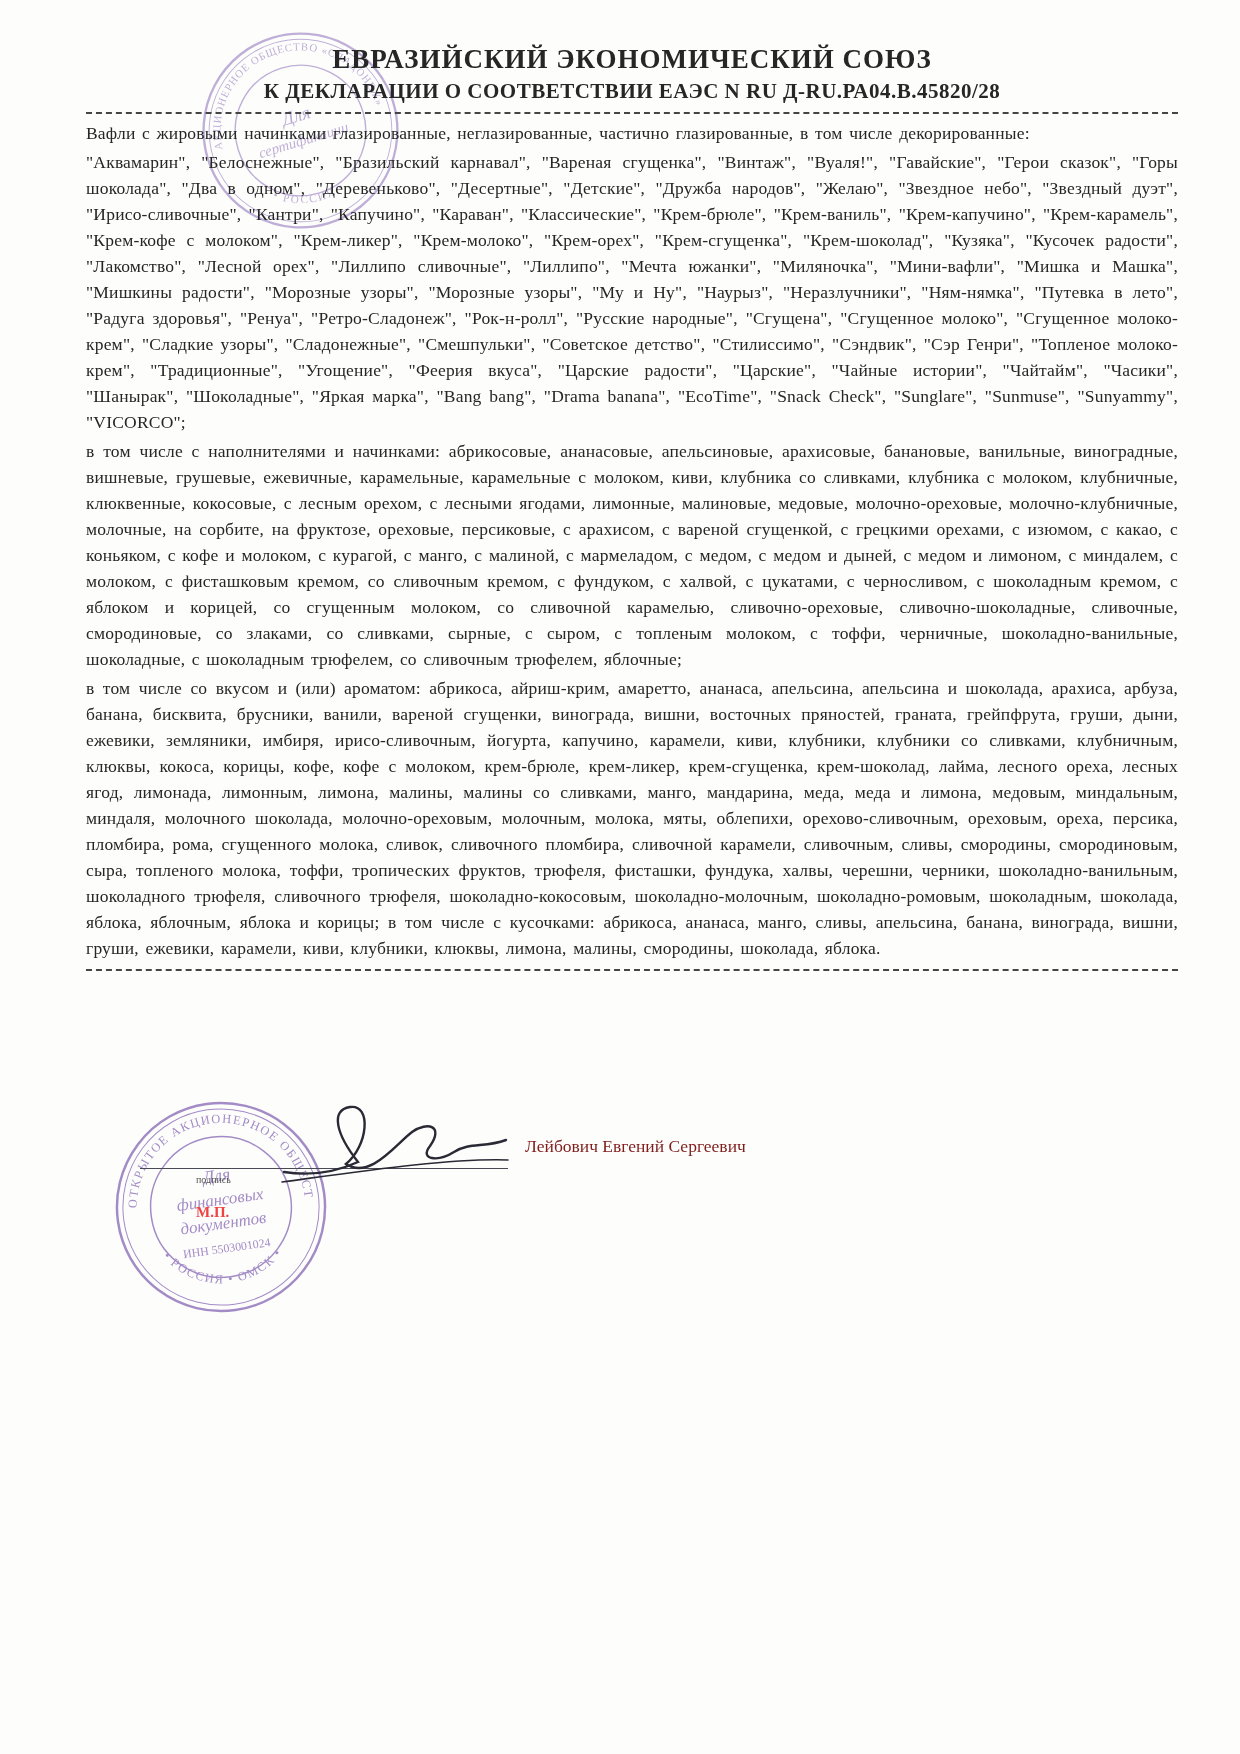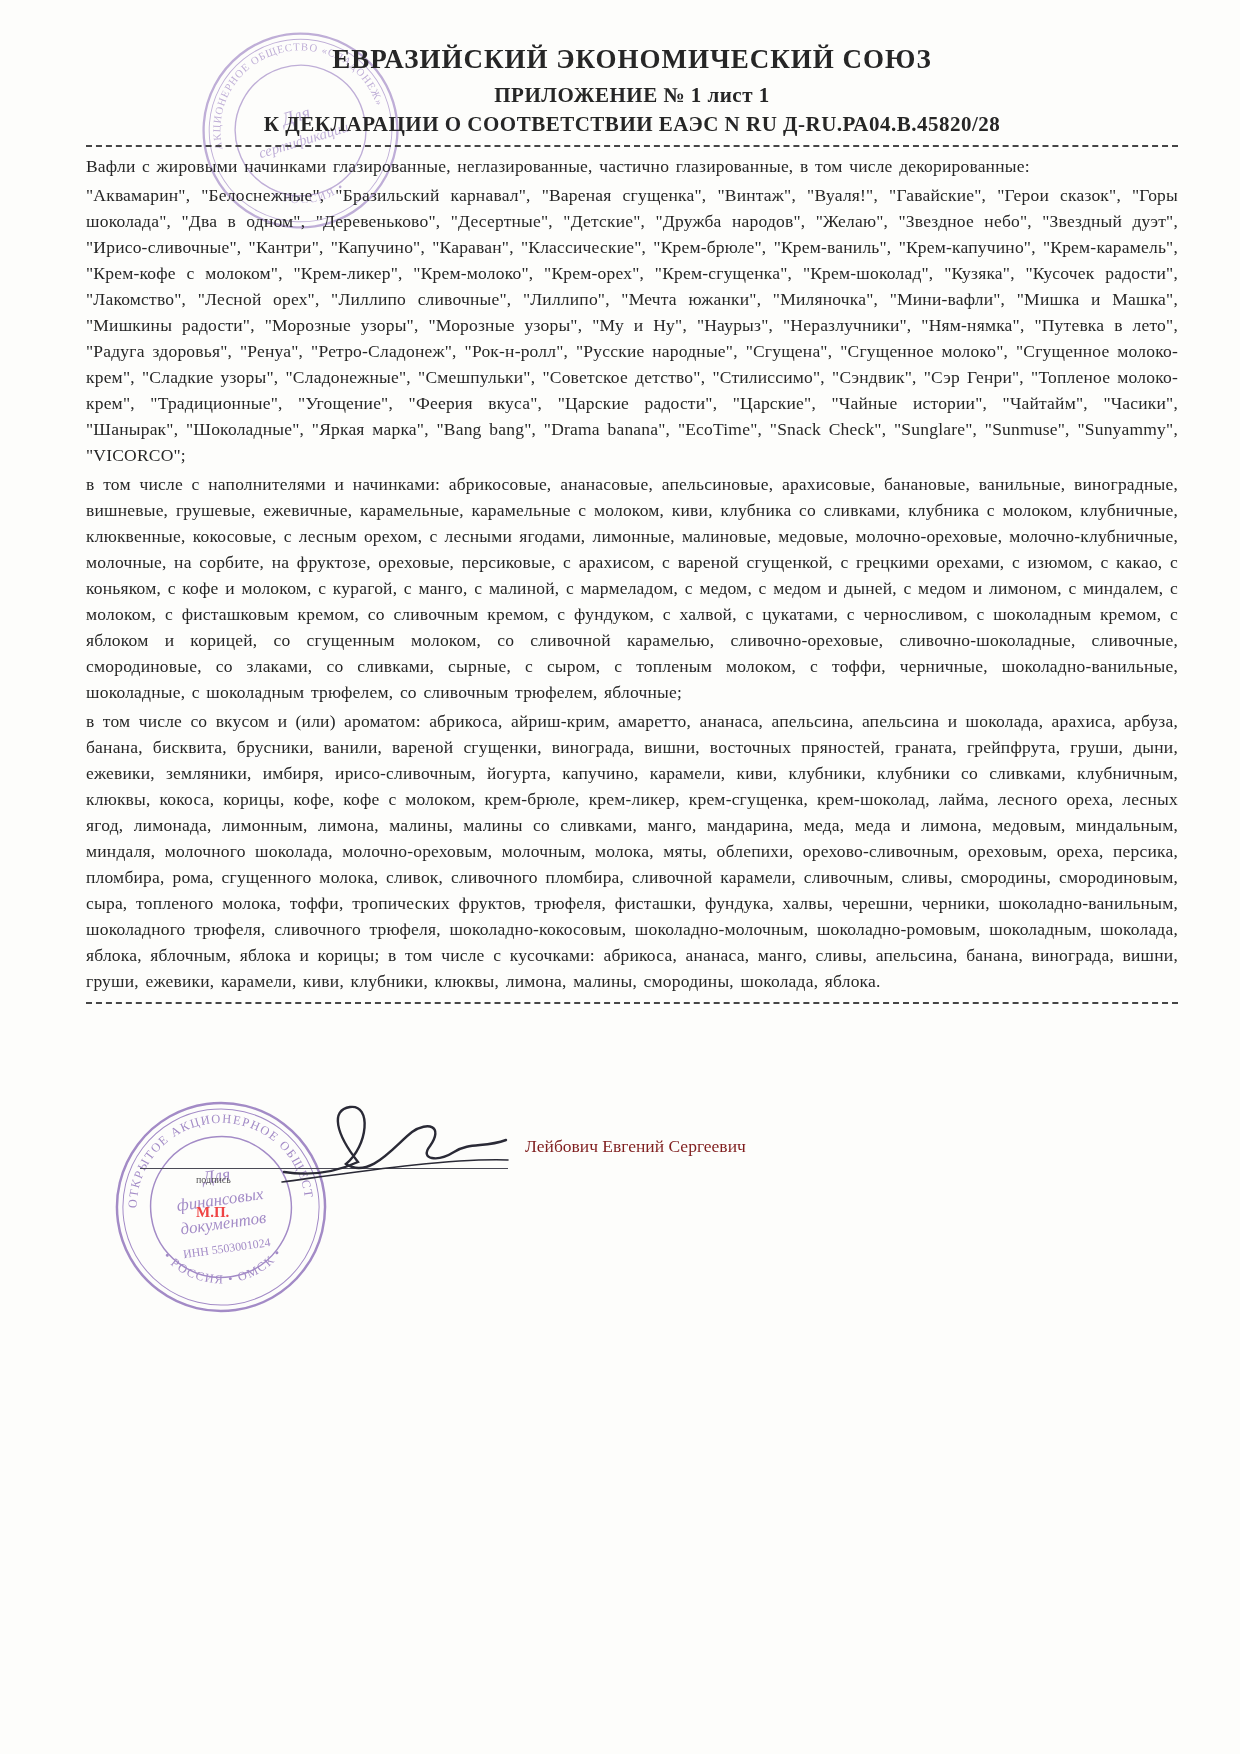--- a/index.html
+++ b/index.html
@@ -58,21 +58,20 @@
     <text font-size="12" letter-spacing="2" fill="#8d6fba">
       <textPath href="#certBottom" startOffset="28%">• РОССИЯ •</textPath>
     </text>
     <text x="110" y="100" text-anchor="middle" font-size="20" font-style="italic" fill="#8d6fba">Для</text>
     <text x="110" y="126" text-anchor="middle" font-size="16" font-style="italic" fill="#8d6fba">сертификации</text>
   </svg>
 
   <div class="content">
     <div class="header">
       <div class="line1">ЕВРАЗИЙСКИЙ ЭКОНОМИЧЕСКИЙ СОЮЗ</div>
-      <div class="line2">ПРИЛОЖЕНИЕ № 1 лист 1</div>
       <div class="line3">К ДЕКЛАРАЦИИ О СООТВЕТСТВИИ ЕАЭС N RU Д-RU.РА04.В.45820/28</div>
     </div>
 
     <div class="dashed"></div>
 
     <div class="bodytext">
       <p>Вафли с жировыми начинками глазированные, неглазированные, частично глазированные, в том числе декорированные:</p>
       <p>"Аквамарин", "Белоснежные", "Бразильский карнавал", "Вареная сгущенка", "Винтаж", "Вуаля!", "Гавайские", "Герои сказок", "Горы шоколада", "Два в одном", "Деревеньково", "Десертные", "Детские", "Дружба народов", "Желаю", "Звездное небо", "Звездный дуэт", "Ирисо-сливочные", "Кантри", "Капучино", "Караван", "Классические", "Крем-брюле", "Крем-ваниль", "Крем-капучино", "Крем-карамель", "Крем-кофе с молоком", "Крем-ликер", "Крем-молоко", "Крем-орех", "Крем-сгущенка", "Крем-шоколад", "Кузяка", "Кусочек радости", "Лакомство", "Лесной орех", "Лиллипо сливочные", "Лиллипо", "Мечта южанки", "Миляночка", "Мини-вафли", "Мишка и Машка", "Мишкины радости", "Морозные узоры", "Морозные узоры", "Му и Ну", "Наурыз", "Неразлучники", "Ням-нямка", "Путевка в лето", "Радуга здоровья", "Ренуа", "Ретро-Сладонеж", "Рок-н-ролл", "Русские народные", "Сгущена", "Сгущенное молоко", "Сгущенное молоко-крем", "Сладкие узоры", "Сладонежные", "Смешпульки", "Советское детство", "Стилиссимо", "Сэндвик", "Сэр Генри", "Топленое молоко-крем", "Традиционные", "Угощение", "Феерия вкуса", "Царские радости", "Царские", "Чайные истории", "Чайтайм", "Часики", "Шанырак", "Шоколадные", "Яркая марка", "Bang bang", "Drama banana", "EcoTime", "Snack Check", "Sunglare", "Sunmuse", "Sunyammy", "VICORCO";</p>
       <p>в том числе с наполнителями и начинками: абрикосовые, ананасовые, апельсиновые, арахисовые, банановые, ванильные, виноградные, вишневые, грушевые, ежевичные, карамельные, карамельные с молоком, киви, клубника со сливками, клубника с молоком, клубничные, клюквенные, кокосовые, с лесным орехом, с лесными ягодами, лимонные, малиновые, медовые, молочно-ореховые, молочно-клубничные, молочные, на сорбите, на фруктозе, ореховые, персиковые, с арахисом, с вареной сгущенкой, с грецкими орехами, с изюмом, с какао, с коньяком, с кофе и молоком, с курагой, с манго, с малиной, с мармеладом, с медом, с медом и дыней, с медом и лимоном, с миндалем, с молоком, с фисташковым кремом, со сливочным кремом, с фундуком, с халвой, с цукатами, с черносливом, с шоколадным кремом, с яблоком и корицей, со сгущенным молоком, со сливочной карамелью, сливочно-ореховые, сливочно-шоколадные, сливочные, смородиновые, со злаками, со сливками, сырные, с сыром, с топленым молоком, с тоффи, черничные, шоколадно-ванильные, шоколадные, с шоколадным трюфелем, со сливочным трюфелем, яблочные;</p>
       <p>в том числе со вкусом и (или) ароматом: абрикоса, айриш-крим, амаретто, ананаса, апельсина, апельсина и шоколада, арахиса, арбуза, банана, бисквита, брусники, ванили, вареной сгущенки, винограда, вишни, восточных пряностей, граната, грейпфрута, груши, дыни, ежевики, земляники, имбиря, ирисо-сливочным, йогурта, капучино, карамели, киви, клубники, клубники со сливками, клубничным, клюквы, кокоса, корицы, кофе, кофе с молоком, крем-брюле, крем-ликер, крем-сгущенка, крем-шоколад, лайма, лесного ореха, лесных ягод, лимонада, лимонным, лимона, малины, малины со сливками, манго, мандарина, меда, меда и лимона, медовым, миндальным, миндаля, молочного шоколада, молочно-ореховым, молочным, молока, мяты, облепихи, орехово-сливочным, ореховым, ореха, персика, пломбира, рома, сгущенного молока, сливок, сливочного пломбира, сливочной карамели, сливочным, сливы, смородины, смородиновым, сыра, топленого молока, тоффи, тропических фруктов, трюфеля, фисташки, фундука, халвы, черешни, черники, шоколадно-ванильным, шоколадного трюфеля, сливочного трюфеля, шоколадно-кокосовым, шоколадно-молочным, шоколадно-ромовым, шоколадным, шоколада, яблока, яблочным, яблока и корицы; в том числе с кусочками: абрикоса, ананаса, манго, сливы, апельсина, банана, винограда, вишни, груши, ежевики, карамели, киви, клубники, клюквы, лимона, малины, смородины, шоколада, яблока.</p>

